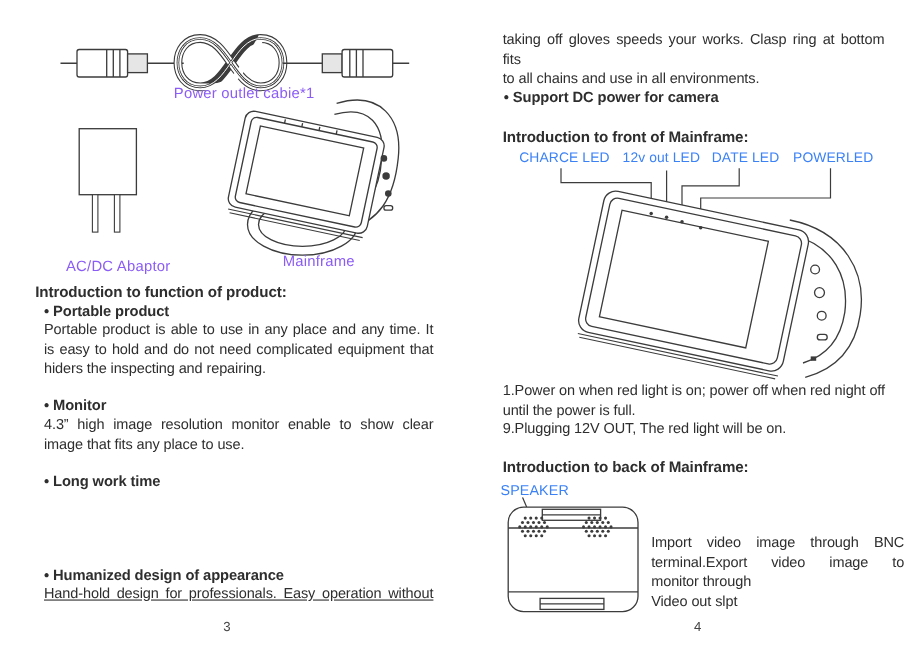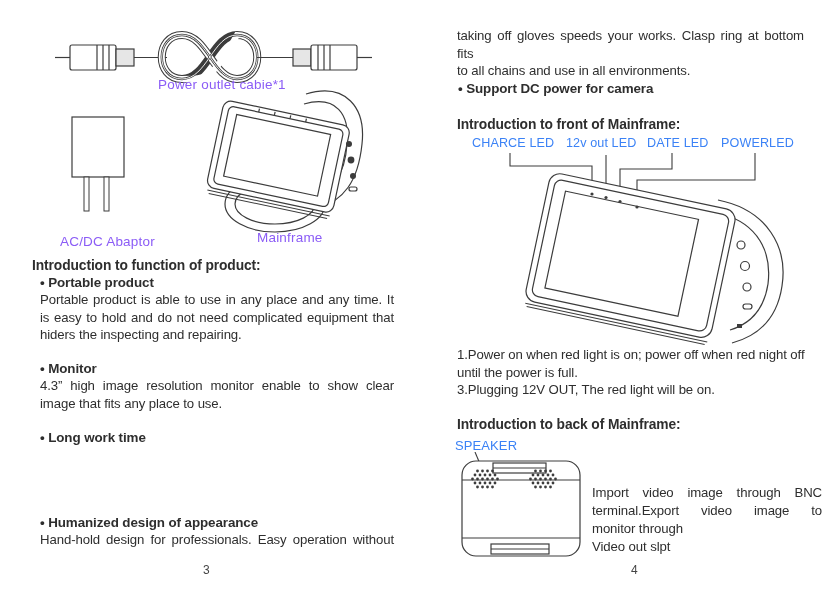--- a/index.html
+++ b/index.html
@@ -97,21 +97,21 @@
 
   <div class="abs h2" style="left:40px;top:361px;">• Monitor</div>
   <div class="abs body-txt" style="left:40px;top:377px;width:354px;">
     <span class="ln just">4.3”  high image resolution monitor enable to show clear</span>
     <span class="ln">image that fits any place to use.</span>
   </div>
 
   <div class="abs h2" style="left:40px;top:430px;">• Long work time</div>
 
   <div class="abs h2" style="left:40px;top:515px;">• Humanized design of appearance</div>
-  <div class="abs body-txt" style="left:40px;top:531px;width:354px;">
+  <div class="abs body-txt" style="left:40px;top:531px;width:354px;text-decoration:underline;">
     <span class="ln just">Hand-hold design for professionals.  Easy operation without</span>
   </div>
 
   <div class="abs pageno" style="left:203px;top:563px;">3</div>
 
   <div class="abs body-txt" style="left:457px;top:27px;width:347px;">
     <span class="ln just">taking off gloves speeds your works. Clasp ring at bottom fits</span>
     <span class="ln">to all chains and use in all environments.</span>
   </div>
 
@@ -151,21 +151,21 @@
     <circle cx="301" cy="97" r="4"></circle>
     <circle cx="305" cy="118" r="4.5"></circle>
     <circle cx="307" cy="139" r="4"></circle>
     <rect x="303" y="156" width="9" height="5" rx="2.5"></rect>
     <rect class="dot" x="297" y="176" width="5" height="4"></rect>
   </svg>
 
   <div class="abs body-txt" style="left:457px;top:346px;width:354px;">
     <span class="ln">1.Power on when red light is on; power off when red night off</span>
     <span class="ln">until the power is full.</span>
-    <span class="ln">3.Plugging 12V OUT, The red light will be on.</span>
+    <span class="ln">9.Plugging 12V OUT, The red light will be on.</span>
   </div>
 
   <div class="abs h1" style="left:457px;top:417px;">Introduction to back of Mainframe:</div>
 
   <div class="abs led-label" style="left:455px;top:438px;font-size:13px;">SPEAKER</div>
 
   <svg class="abs art" style="left:455px;top:452px;" width="140" height="112" viewBox="0 0 140 112">
     <defs>
       <g id="grille">
         <circle class="dot" cx="-7.5" cy="-8" r="1.4"></circle>

